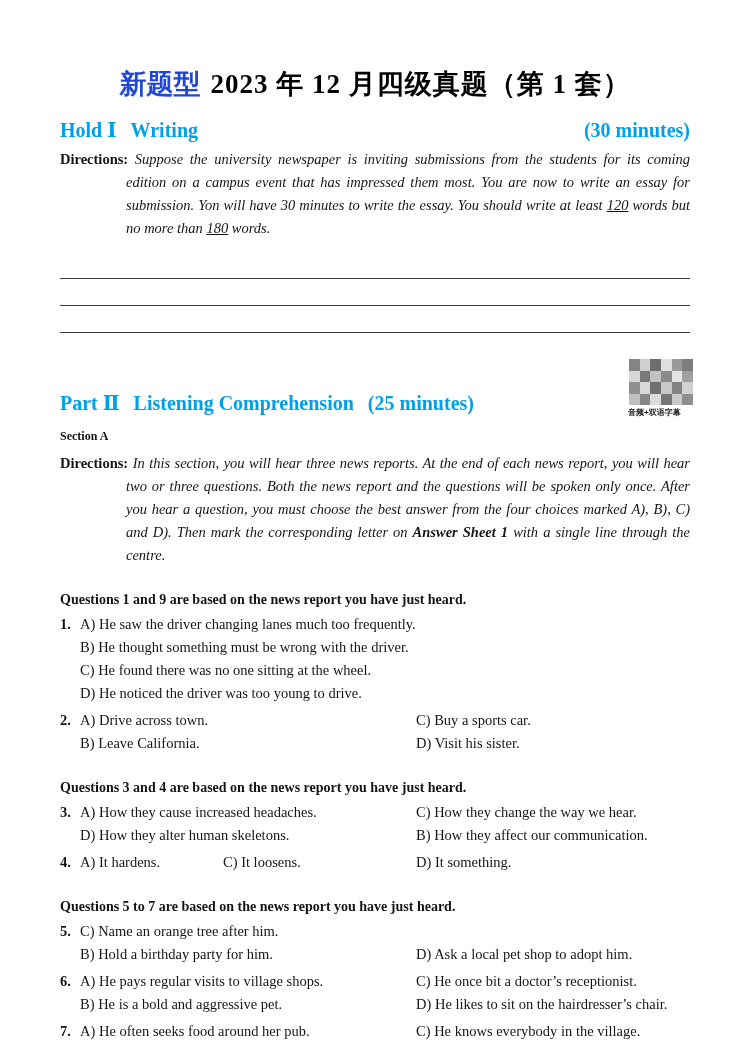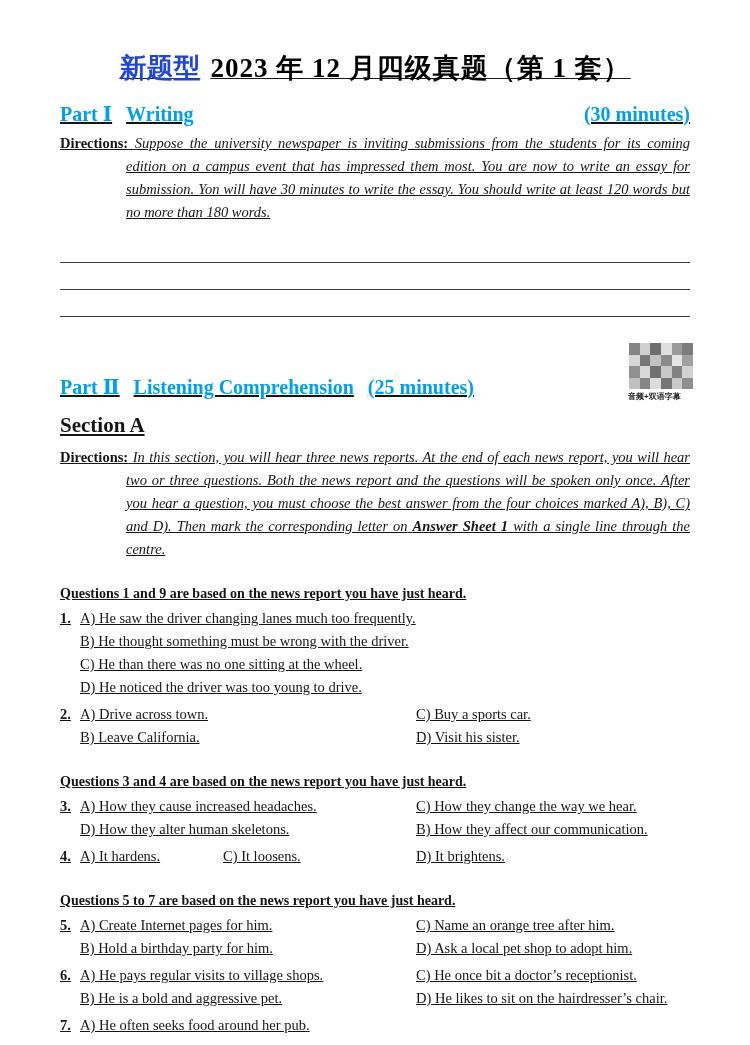--- a/index.html
+++ b/index.html
@@ -2,21 +2,21 @@
 <html><head>
 <meta charset="utf-8">
 <style>
   * { margin: 0; padding: 0; box-sizing: border-box; }
   html, body { width: 750px; height: 1045px; background: #ffffff; overflow: hidden; }
   body {
     font-family: "Liberation Serif", "DejaVu Serif", serif;
     color: #151515;
     font-size: 14.5px;
   }
-  .page { padding: 50px 60px 0 60px; position: relative; height: 100%; text-decoration: underline; }
+  .page { padding: 66px 60px 0 60px; position: relative; height: 100%; }
 
   
   .title-row { text-align: center; margin-bottom: 16px; white-space: nowrap; }
   .title-badge { color: #2046d4; font-weight: bold; font-size: 27px;
                  font-family: "Liberation Sans", "DejaVu Sans", sans-serif; margin-right: 10px; }
   .title-main { color: #000; font-weight: bold; font-size: 27px; letter-spacing: 1px; }
 
   
   .part-head { color: #00a0e9; font-weight: bold; font-size: 20px; margin-bottom: 6px; }
   .part-head-row { display: flex; justify-content: space-between; align-items: baseline; }
@@ -38,21 +38,21 @@
   .writing-line { height: 27px; border-bottom: 1px solid #3a3a3a; }
 
   
   .qr-wrap { position: absolute; right: -4px; top: -32px; width: 66px; }
   .qr-img { width: 64px; height: 46px; display: block; margin: 0 auto; }
   .qr-caption { font-size: 8px; color: #1c1c1c; letter-spacing: 0;
                 font-family: "Liberation Sans", "DejaVu Sans", sans-serif;
                 font-style: normal; font-weight: bold; margin-top: 2px; white-space: nowrap; }
 
   
-  .section-head { font-weight: bold; font-size: 21px; margin: 14px 0 8px 0; }
+  .section-head { font-weight: bold; font-size: 12px; margin: 14px 0 8px 0; }
   .q-group { margin-top: 25px; }
   .q-instruction { font-weight: bold; font-size: 14px; margin-bottom: 5px; }
   .question { display: flex; margin-bottom: 4px; line-height: 23px; }
   .qnum { width: 20px; flex-shrink: 0; font-weight: bold; }
   .opts { flex: 1; }
   .row { display: block; }
   .cols2 .row { display: grid; grid-template-columns: 336px 1fr; }
   .inline4 .row { display: grid; grid-template-columns: 143px 193px 163px 1fr; }
   .opt { display: block; }
 </style>
@@ -60,21 +60,21 @@
 <body>
 
 <div class="page">
 
   <div class="title-row">
     <span class="title-badge">新题型</span><span class="title-main">2023 年 12 月四级真题（第 1 套）</span>
   </div>
 
   <div class="part-head part-head-row">
     <span>
-      <span class="part-label">Part Ⅰ</span><span class="part-title">Writing</span>
+      <span class="part-label">Hold Ⅰ</span><span class="part-title">Writing</span>
     </span>
     <span>(30 minutes)</span>
   </div>
 
   <p class="directions">
     <b class="dir-label">Directions:</b>
     <span>Suppose the university newspaper is inviting submissions from the students for its coming edition on a campus event that has impressed them most. You are now to write an essay for submission. Yon will have 30 minutes to write the essay. You should write at least</span>
     <span class="uline">120</span>
     <span>words but no more than</span>
     <span class="uline">180</span>
@@ -131,21 +131,21 @@
   </p>
 
   <div class="q-group">
     <div class="q-instruction">Questions 1 and 9 are based on the news report you have just heard.</div>
 
     <div class="question stack">
       <span class="qnum">1.</span>
       <div class="opts">
         <span class="opt">A) He saw the driver changing lanes much too frequently.</span>
         <span class="opt">B) He thought something must be wrong with the driver.</span>
-        <span class="opt">C) He than there was no one sitting at the wheel.</span>
+        <span class="opt">C) He found there was no one sitting at the wheel.</span>
         <span class="opt">D) He noticed the driver was too young to drive.</span>
       </div>
     </div>
 
     <div class="question cols2">
       <span class="qnum">2.</span>
       <div class="opts">
         <div class="row">
           <span class="opt">A) Drive across town.</span>
           <span class="opt">C) Buy a sports car.</span>
@@ -174,34 +174,33 @@
         </div>
       </div>
     </div>
 
     <div class="question inline4">
       <span class="qnum">4.</span>
       <div class="opts">
         <div class="row">
           <span class="opt">A) It hardens.</span>
           <span class="opt">C) It loosens.</span>
-          <span class="opt">D) It brightens.</span>
+          <span class="opt">D) It something.</span>
         </div>
       </div>
     </div>
   </div>
 
   <div class="q-group">
     <div class="q-instruction">Questions 5 to 7 are based on the news report you have just heard.</div>
 
     <div class="question cols2">
       <span class="qnum">5.</span>
       <div class="opts">
         <div class="row">
-          <span class="opt">A) Create Internet pages for him.</span>
           <span class="opt">C) Name an orange tree after him.</span>
         </div>
         <div class="row">
           <span class="opt">B) Hold a birthday party for him.</span>
           <span class="opt">D) Ask a local pet shop to adopt him.</span>
         </div>
       </div>
     </div>
 
     <div class="question cols2">
@@ -216,19 +215,20 @@
           <span class="opt">D) He likes to sit on the hairdresser’s chair.</span>
         </div>
       </div>
     </div>
 
     <div class="question cols2">
       <span class="qnum">7.</span>
       <div class="opts">
         <div class="row">
           <span class="opt">A) He often seeks food around her pub.</span>
+          <span class="opt">C) He knows everybody in the village.</span>
         </div>
 
       </div>
     </div>
   </div>
 
 </div>
 
 </body></html>

